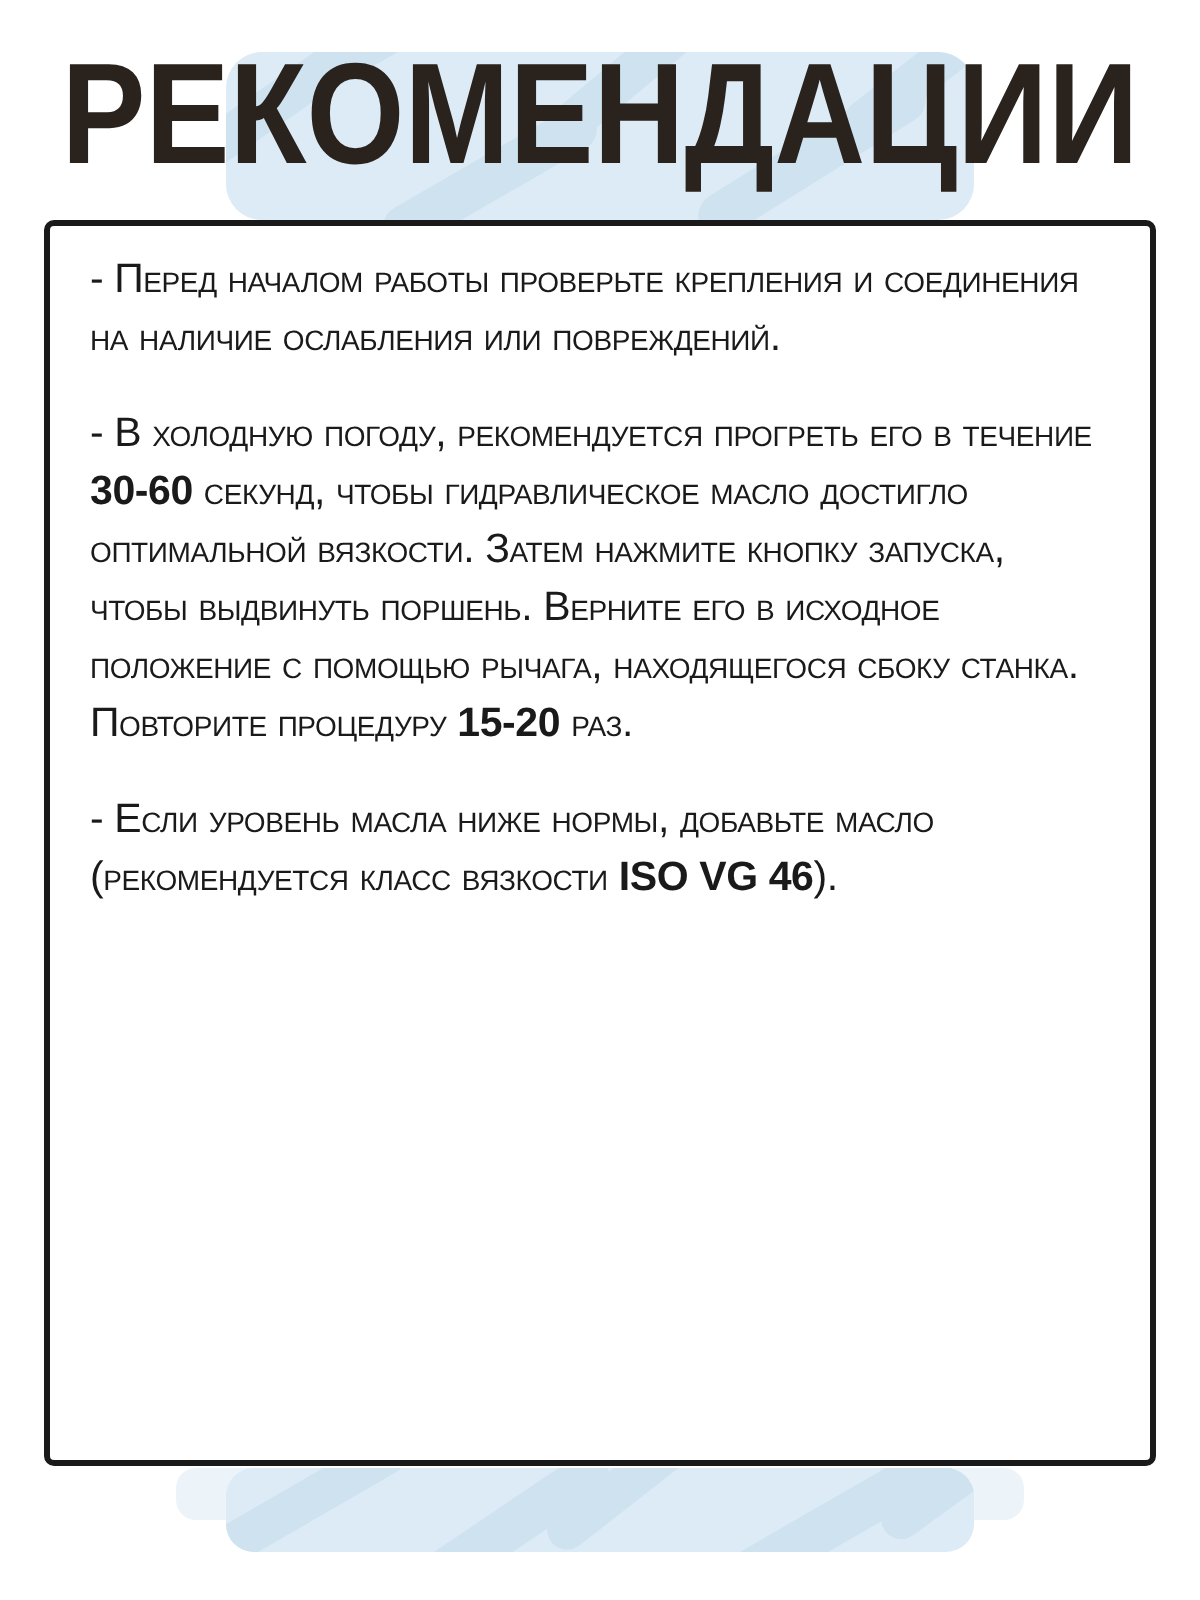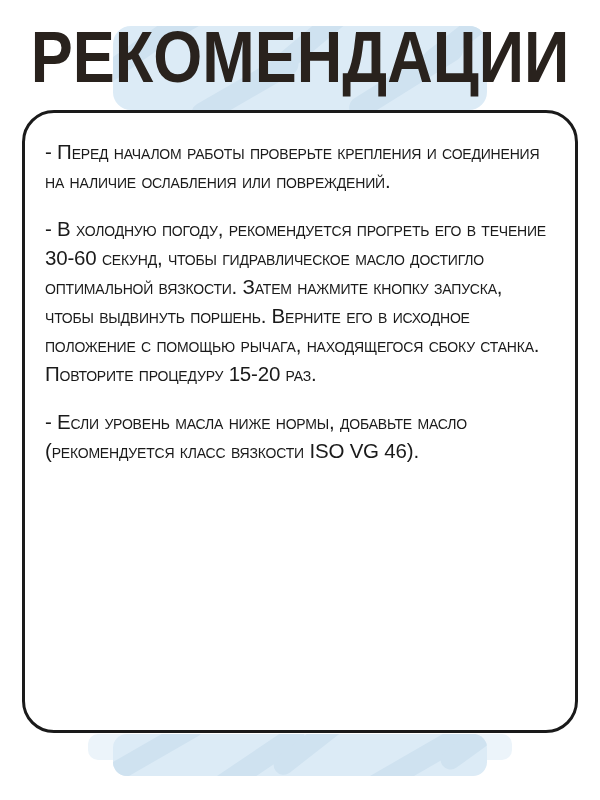--- a/index.html
+++ b/index.html
@@ -45,34 +45,34 @@
     transform-origin: top center;
     z-index: 2;
   }
   .panel {
     position: absolute;
     left: 22px; top: 110px;
     width: 556px; height: 623px;
     box-sizing: border-box;
     background: #ffffff;
     border: 3px solid var(--panel-border, #1a1a1a);
-    border-radius: 32px;
-    padding: 24px 20px 8px 20px;
+    border-radius: 5px;
+    padding: 12px 20px 8px 20px;
     z-index: 1;
   }
   .para {
     margin: 0 0 19px 0;
     font-size: 20.5px;
     line-height: 29px;
     letter-spacing: -0.2px;
     font-variant: small-caps;
     color: var(--text, #1a1a1a);
   }
   .para:last-child { margin-bottom: 4px; }
-  .para .b { font-weight: 400; }
+  .para .b { font-weight: 700; }
 </style>
 </head>
 <body>
 
 <div class="deco deco-top">
   <span class="sw" style="left:-22px; top:10px; width:110px; height:20px; transform:rotate(-35deg);"></span>
   <span class="sw" style="left:30px; top:-16px; width:100px; height:18px; transform:rotate(-30deg);"></span>
   <span class="sw" style="left:72px; top:52px; width:120px; height:22px; transform:rotate(-30deg);"></span>
   <span class="sw" style="left:150px; top:-6px; width:120px; height:20px; transform:rotate(-40deg);"></span>
   <span class="sw" style="left:228px; top:42px; width:130px; height:22px; transform:rotate(-32deg);"></span>

